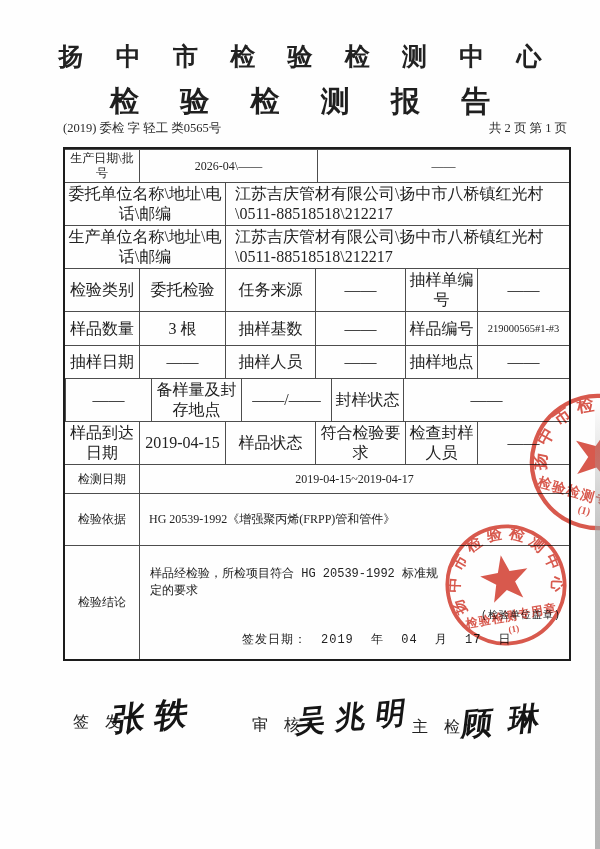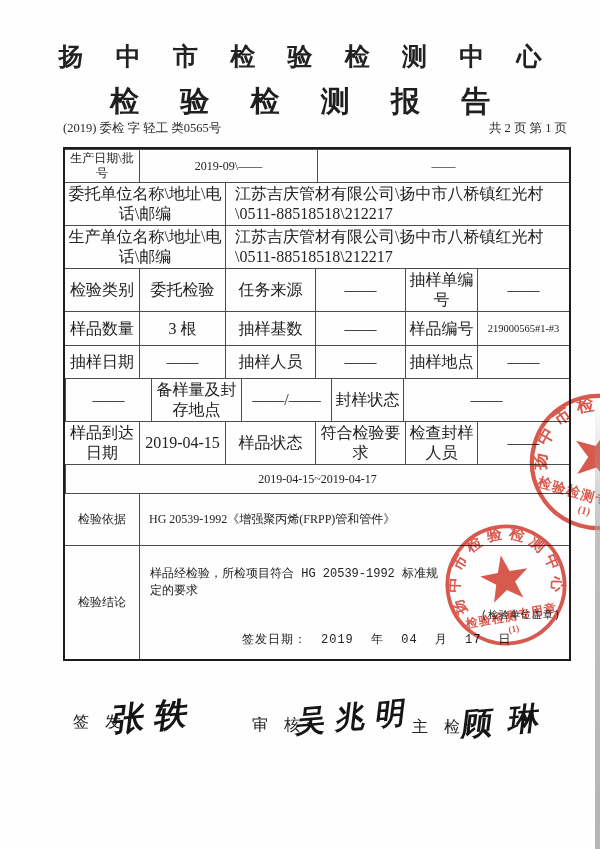--- a/index.html
+++ b/index.html
@@ -58,21 +58,21 @@
 <div class="doc-line">
   <span>(2019) 委检 字 轻工 类0565号</span>
   <span>共 2 页 第 1 页</span>
 </div>
 
 <div class="rpt-table">
 
 
   <div class="tr h33">
     <div class="td fc" style="flex:0 0 74px">生产日期\批号</div>
-    <div class="td" style="flex:0 0 178px">2019-09\——</div>
+    <div class="td" style="flex:0 0 178px">2026-04\——</div>
     <div class="td" style="flex:1">——</div>
   </div>
 
   <div class="tr h34">
     <div class="td fc small" style="flex:0 0 160px">委托单位名称\地址\电话\邮编</div>
     <div class="td left small" style="flex:1">江苏吉庆管材有限公司\扬中市八桥镇红光村\0511-88518518\212217</div>
   </div>
 
   <div class="tr h33">
     <div class="td fc small" style="flex:0 0 160px">生产单位名称\地址\电话\邮编</div>
@@ -117,20 +117,21 @@
   <div class="tr h31">
     <div class="td fc small" style="flex:0 0 74px">样品到达日期</div>
     <div class="td small" style="flex:0 0 86px">2019-04-15</div>
     <div class="td small" style="flex:0 0 90px">样品状态</div>
     <div class="td small" style="flex:0 0 90px">符合检验要求</div>
     <div class="td small" style="flex:0 0 72px">检查封样人员</div>
     <div class="td small" style="flex:1">——</div>
   </div>
 
   <div class="tr h29">
+    <div class="td fc" style="flex:0 0 74px">检测日期</div>
     <div class="td" style="flex:1">2019-04-15~2019-04-17</div>
   </div>
 
   <div class="tr h52">
     <div class="td fc" style="flex:0 0 74px">检验依据</div>
     <div class="td left" style="flex:1">HG 20539-1992《增强聚丙烯(FRPP)管和管件》</div>
   </div>
 
   <div class="tr h114">
     <div class="td fc" style="flex:0 0 74px">检验结论</div>

